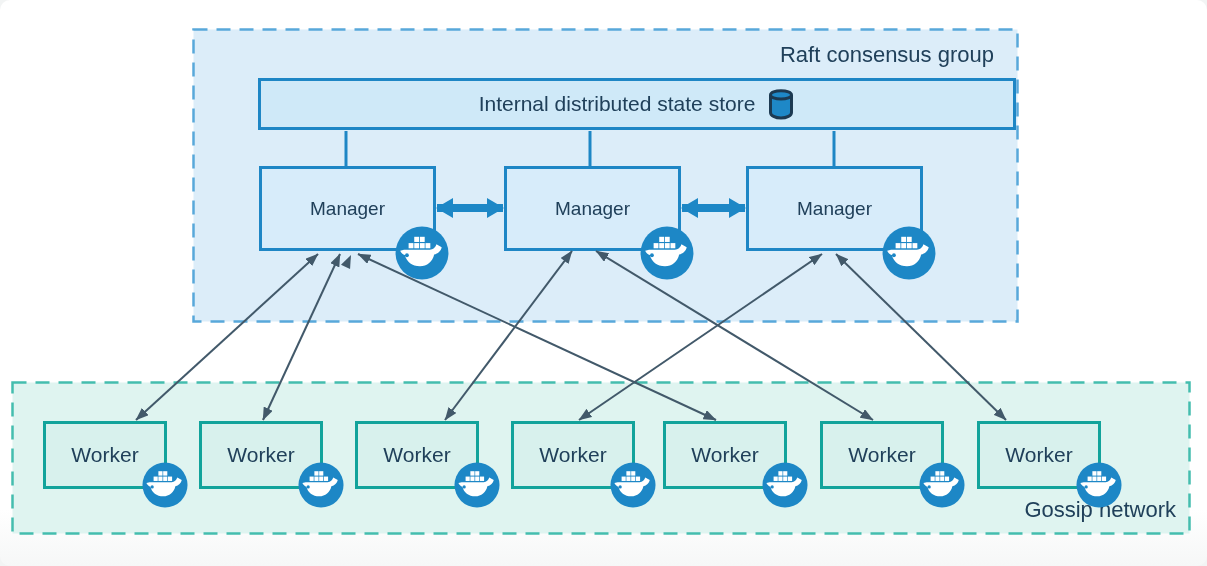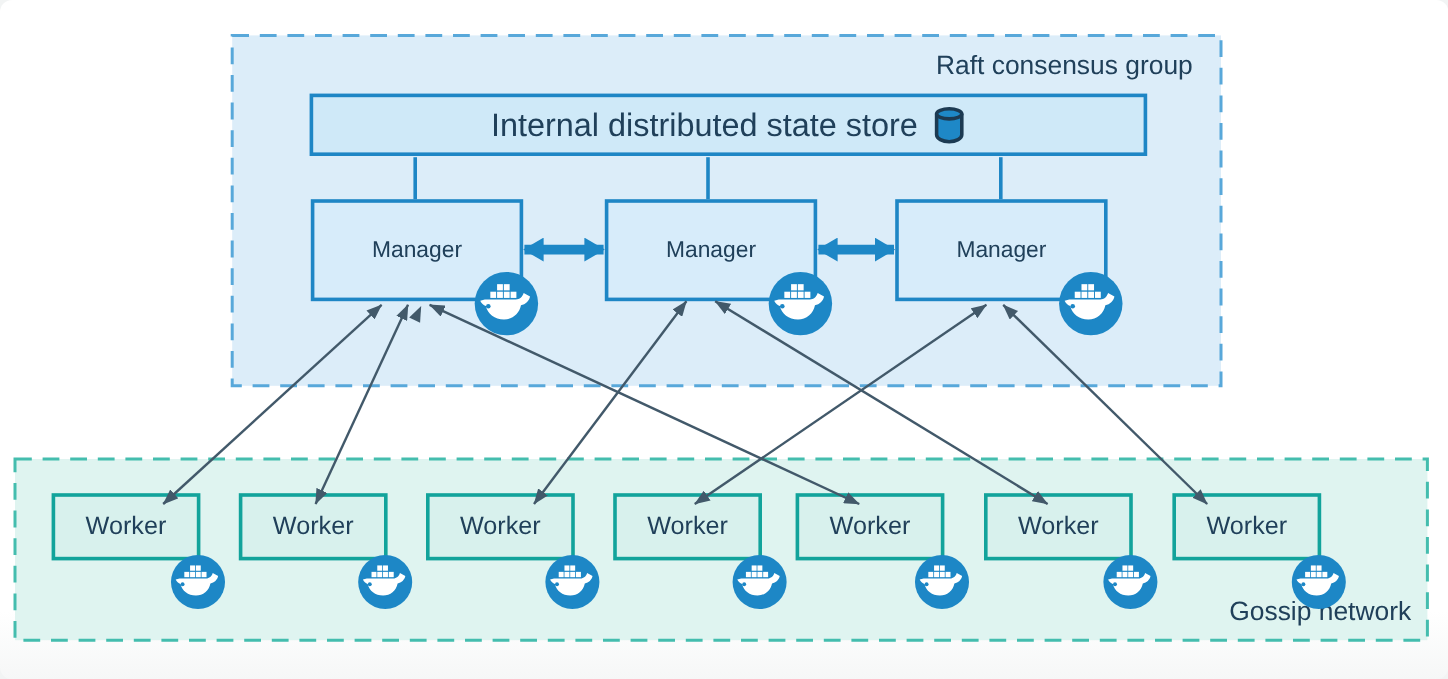--- a/index.html
+++ b/index.html
@@ -10,31 +10,31 @@
     font-family:"Liberation Sans","DejaVu Sans",sans-serif;
   }
   svg.layer{position:absolute;left:0;top:0;width:1207px;height:566px;}
   .bg-layer{z-index:0;}
   .arrow-layer{z-index:5;pointer-events:none;}
   .node{
     position:absolute;display:flex;align-items:center;justify-content:center;
     box-sizing:border-box;z-index:2;color:var(--text);
   }
   .store-box{
-    left:258px;top:78px;width:698px;height:52px;
+    left:258px;top:78px;width:758px;height:52px;
     background:var(--store-fill);border:3px solid var(--blue-border);
-    font-size:27px;gap:12px;
+    font-size:21px;gap:12px;
   }
   .manager-box{
     width:177px;height:85px;top:166px;
     background:var(--mgr-fill);border:3px solid var(--blue-border);
     font-size:19px;
   }
   .worker-box{
-    width:124px;height:56px;top:411px;
+    width:124px;height:68px;top:421px;
     background:var(--worker-fill);border:3px solid var(--teal-border);
     font-size:21px;
     text-align:right;
   }
   .group-label{
     position:absolute;z-index:3;color:var(--text);font-size:22px;white-space:nowrap;
   }
   .raft-label{top:42px;right:213px;}
   .gossip-label{top:497px;right:31px;}
   .badge{position:absolute;z-index:6;}

